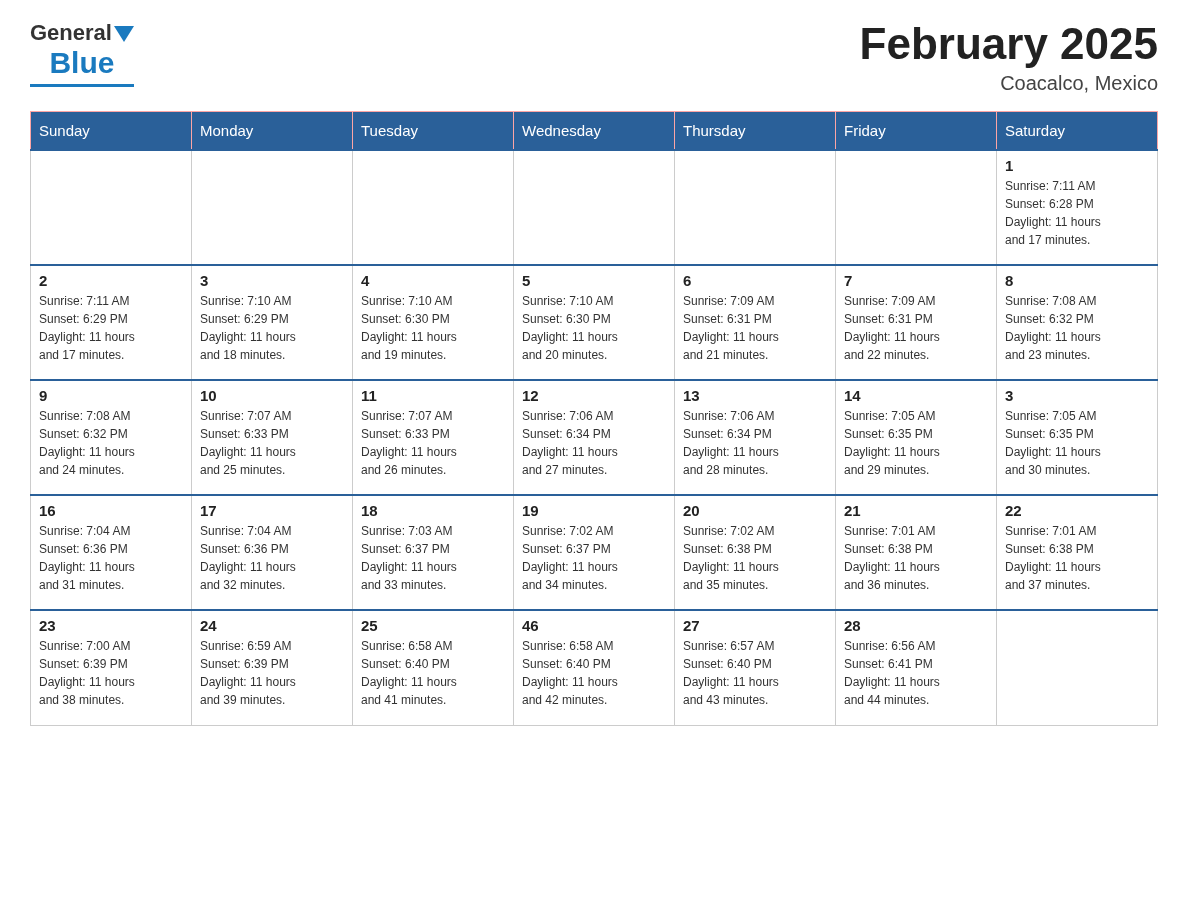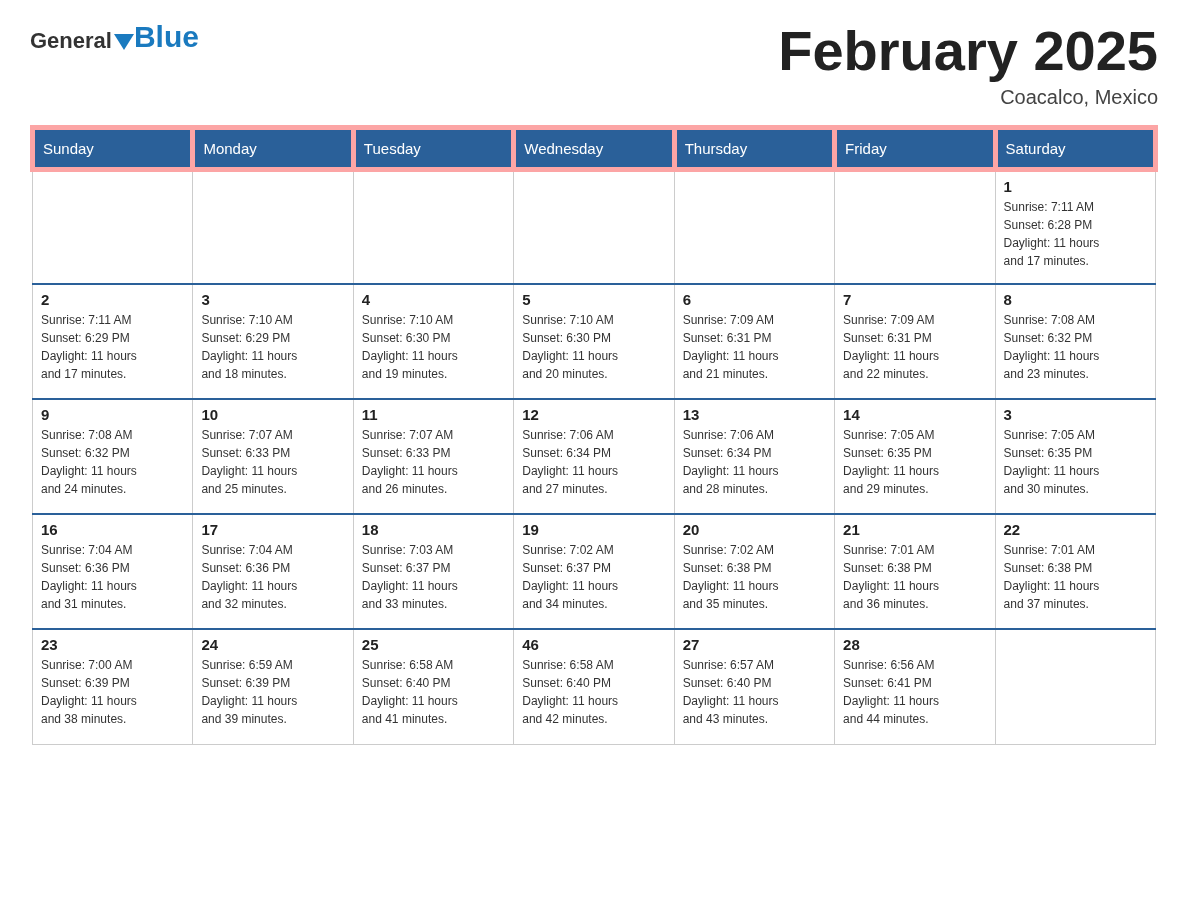--- a/index.html
+++ b/index.html
@@ -12,22 +12,22 @@
       padding: 20px 30px 30px 30px;
     }
     .header {
       display: flex;
       justify-content: space-between;
       align-items: flex-start;
       margin-bottom: 16px;
     }
     .logo {
       display: flex;
-      flex-direction: row;
-      align-items: flex-end;
+      flex-direction: column;
+      align-items: center;
     }
     .logo-text {
       display: flex;
       align-items: center;
       font-size: 22px;
       font-weight: bold;
       color: #333;
     }
     .logo-general { color: #333; }
     .logo-blue { color: #1a7abf; }
@@ -43,21 +43,21 @@
     .logo-line {
       width: 100%;
       height: 3px;
       background: #1a7abf;
       margin-top: 4px;
     }
     .title-area {
       text-align: right;
     }
     .calendar-title {
-      font-size: 56px;
+      font-size: 44px;
       font-weight: bold;
       color: #222;
       line-height: 1.1;
       text-align: center;
     }
     .calendar-subtitle {
       font-size: 20px;
       color: #444;
       margin-top: 4px;
     }
@@ -66,21 +66,21 @@
       border-collapse: collapse;
       table-layout: fixed;
     }
     thead tr th {
       background: #2a6099;
       color: #fff;
       font-size: 15px;
       font-weight: normal;
       padding: 10px 8px;
       text-align: left;
-      border: 5px solid #fca5a5;
+      border: 1px solid #fca5a5;
     }
     tbody tr td {
       vertical-align: top;
       padding: 6px 8px 8px 8px;
       border: 1px solid #ccc;
       border-top: 2px solid #2a6099;
       font-size: 12.5px;
       color: #333;
       min-height: 90px;
       height: 115px;

